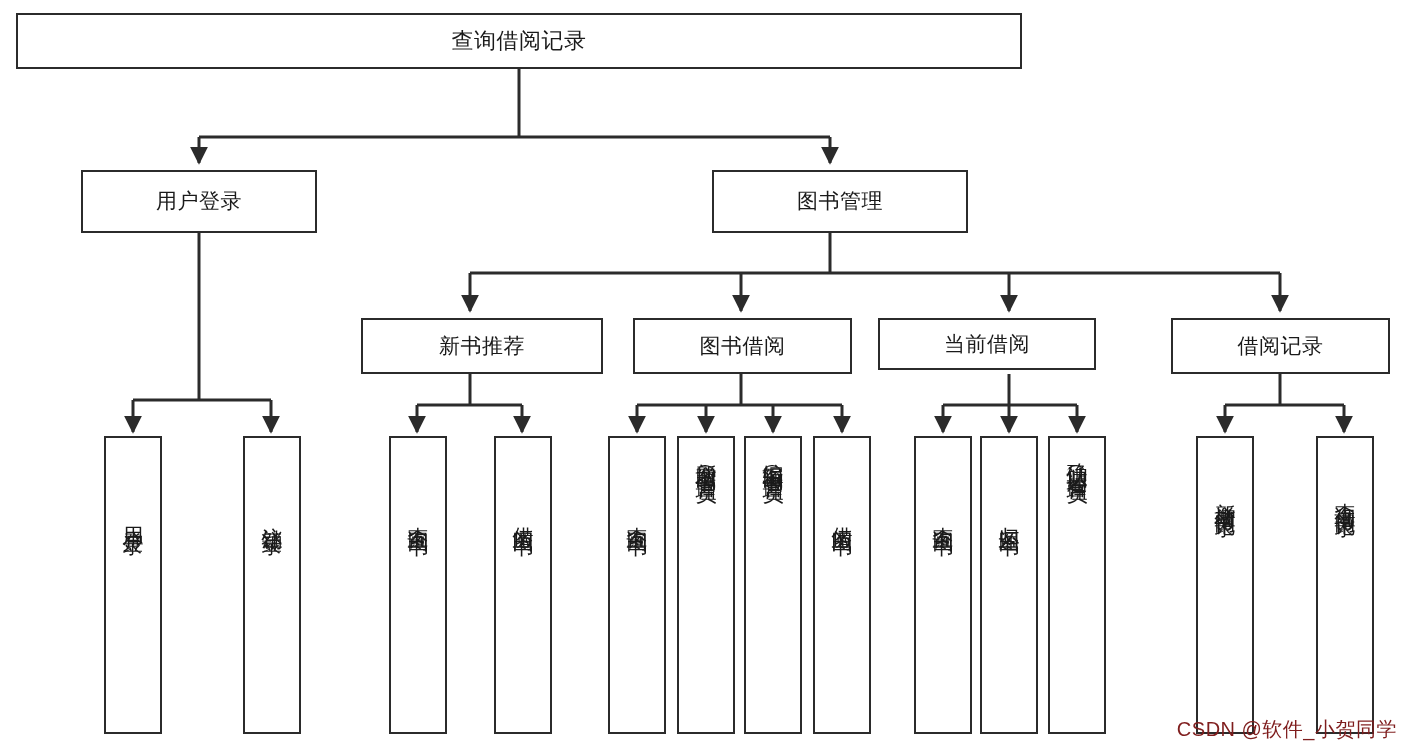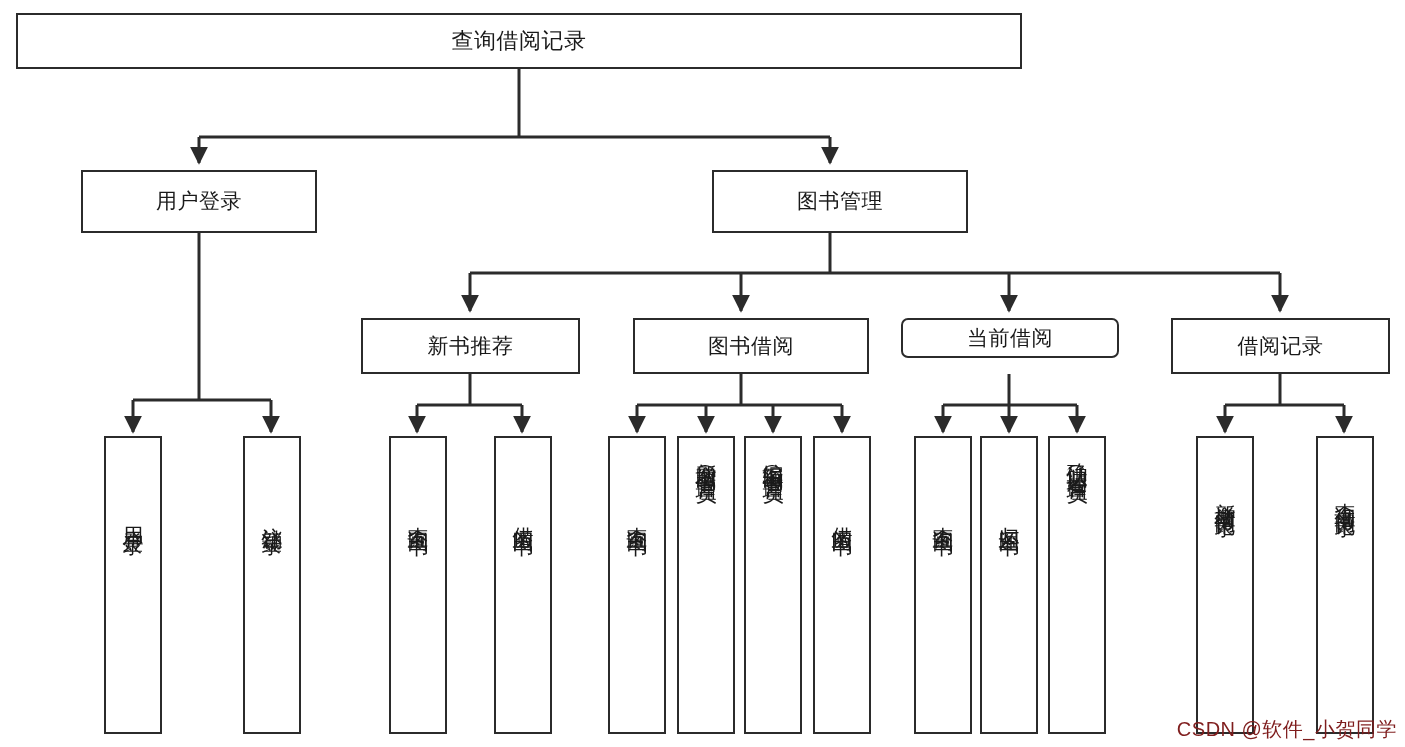--- a/index.html
+++ b/index.html
@@ -136,27 +136,27 @@
     <span class="node-label">查询借阅记录</span>
   </div>
 
   <div class="node horiz" style="left:81px; top:170px; width:236px; height:63px;">
     <span class="node-label">用户登录</span>
   </div>
   <div class="node horiz" style="left:712px; top:170px; width:256px; height:63px;">
     <span class="node-label">图书管理</span>
   </div>
 
-  <div class="node horiz" style="left:361px; top:318px; width:219px; height:56px;">
+  <div class="node horiz" style="left:361px; top:318px; width:242px; height:56px;">
     <span class="node-label">新书推荐</span>
   </div>
-  <div class="node horiz" style="left:633px; top:318px; width:236px; height:56px;">
+  <div class="node horiz" style="left:633px; top:318px; width:219px; height:56px;">
     <span class="node-label">图书借阅</span>
   </div>
-  <div class="node horiz" style="left:901px; top:318px; width:218px; height:40px;border-radius:7px;">
+  <div class="node horiz" style="left:878px; top:318px; width:218px; height:52px;">
     <span class="node-label">当前借阅</span>
   </div>
   <div class="node horiz" style="left:1171px; top:318px; width:219px; height:56px;justify-content:center;">
     <span class="node-label">借阅记录</span>
   </div>
 
   <div class="node vert pushdown" style="left:104px; top:436px; width:58px; height:298px;">
     <span class="node-label">用户登录</span>
   </div>
   <div class="node vert pushdown" style="left:243px; top:436px; width:58px; height:298px;">

